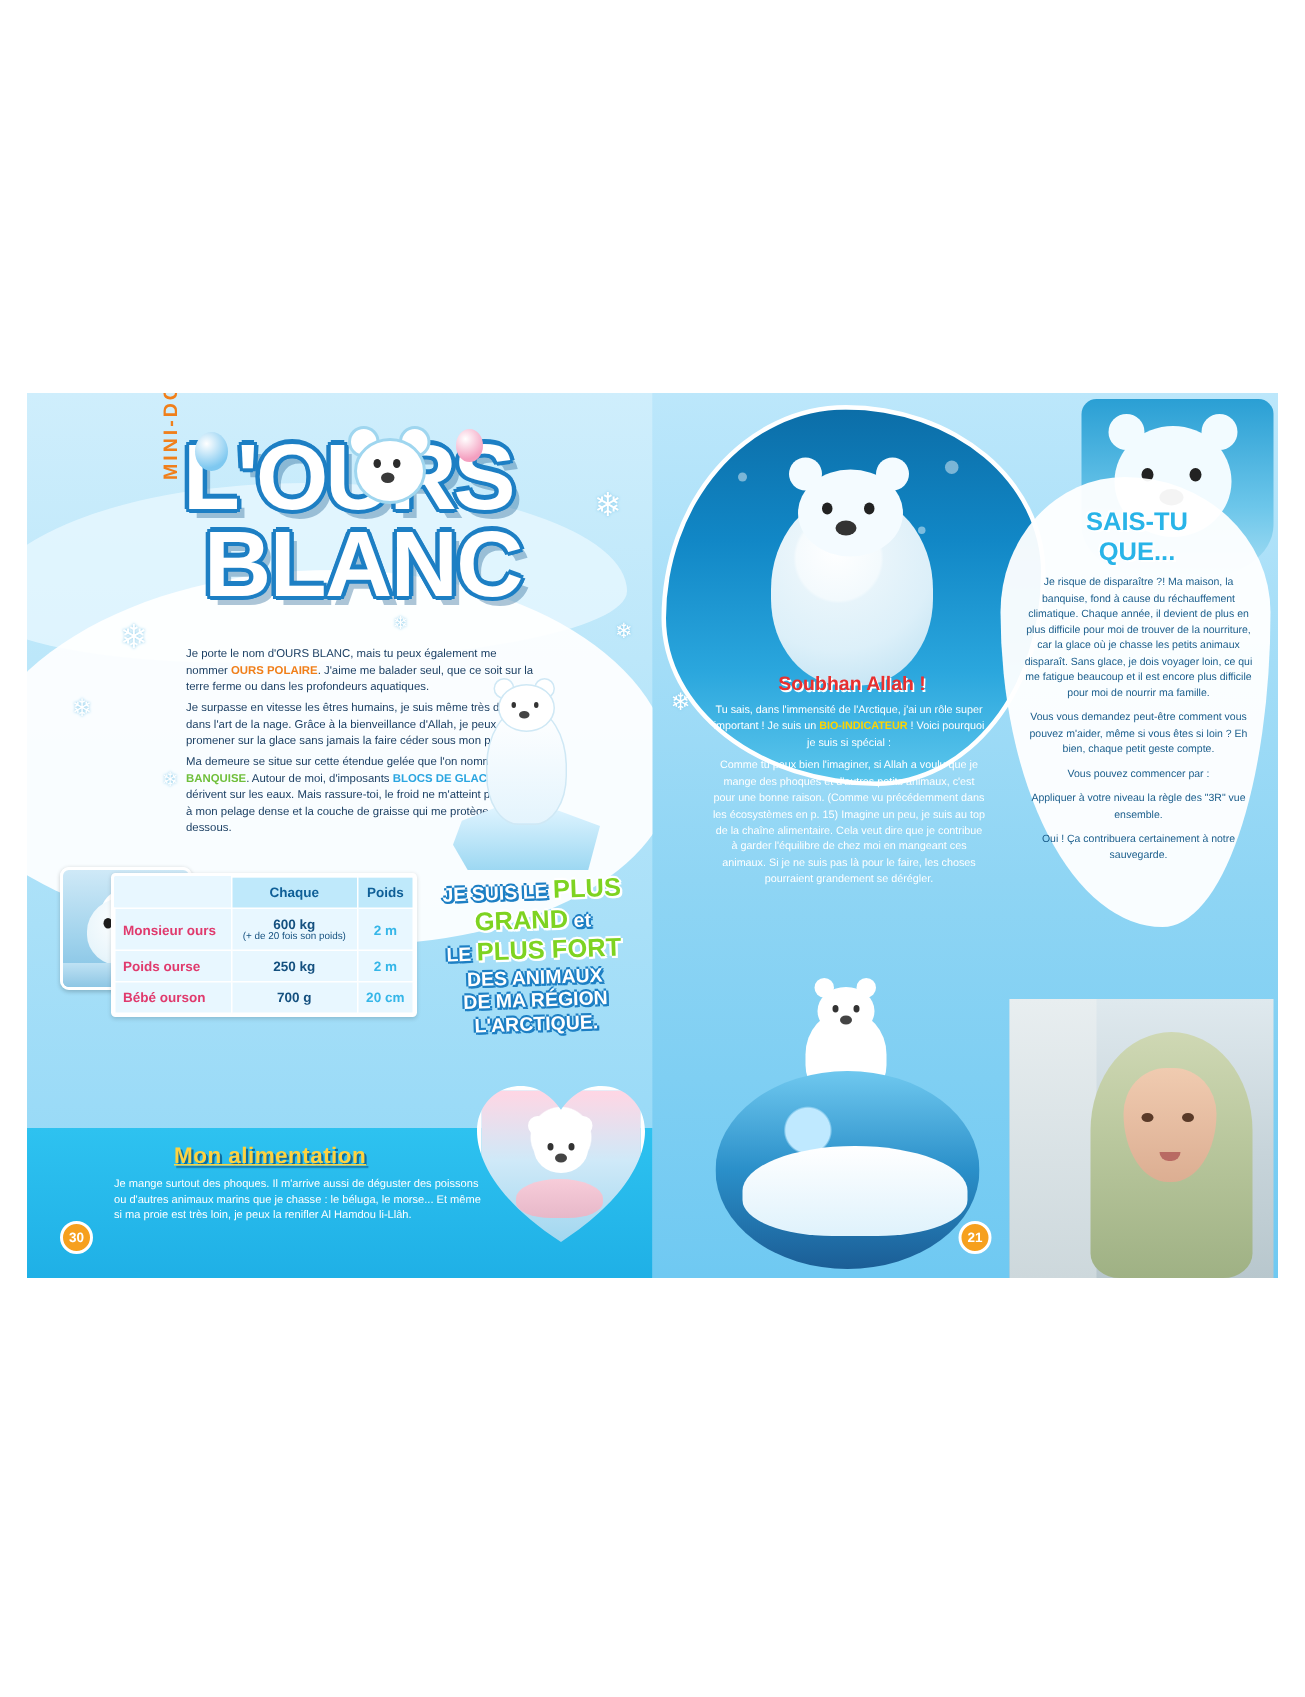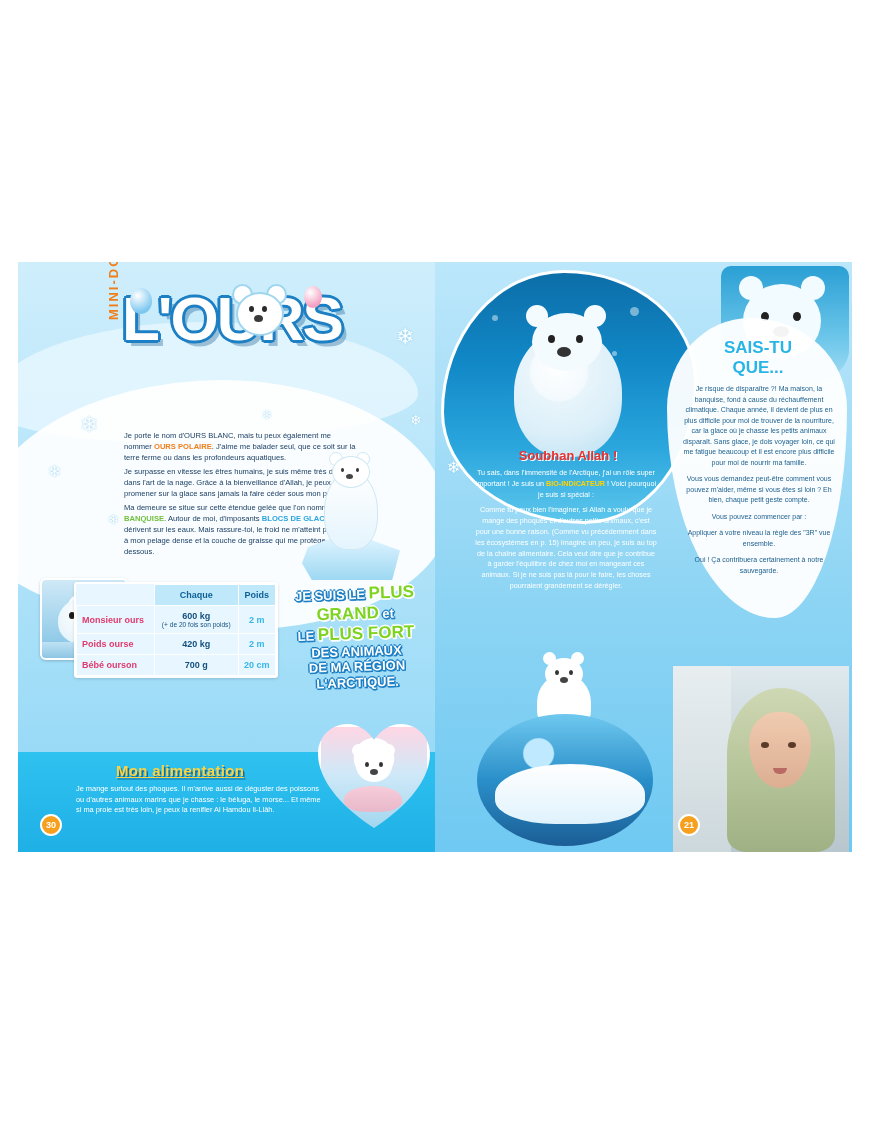--- a/index.html
+++ b/index.html
@@ -396,20 +396,21 @@
       <span class="snow" style="left:30px;top:200px;font-size:16px;">❄</span>
       <span class="snow" style="left:90px;top:250px;font-size:13px;">❄</span>
       <span class="snow" style="left:378px;top:62px;font-size:22px;">❄</span>
       <span class="snow" style="left:392px;top:150px;font-size:14px;">❄</span>
       <span class="snow" style="left:244px;top:146px;font-size:12px;">❄</span>
 
       <div id="mini-doss">MINI-DOSS</div>
 
       <div id="title-block">
         <div class="title-line" id="title-1">L'OURS</div>
+        <div class="title-line" id="title-2">BLANC</div>
         <div class="bear-head">
           <div class="ear l"></div>
             <div class="ear r"></div>
           <div class="face"></div>
           <div class="eye l"></div>
             <div class="eye r"></div>
           <div class="nose"></div>
         </div>
         <div class="balloon b1"></div>
         <div class="balloon b2"></div>
@@ -463,21 +464,21 @@
             <tr>
               <td class="row-label">Monsieur ours</td>
               <td class="val-dark">
                 <span>600 kg</span>
                 <span class="cell-sub">(+ de 20 fois son poids)</span>
               </td>
               <td class="val-cyan">2 m</td>
             </tr>
             <tr>
               <td class="row-label">Poids ourse</td>
-              <td class="val-dark">420 kg</td>
+              <td class="val-dark">250 kg</td>
               <td class="val-cyan">2 m</td>
             </tr>
             <tr>
               <td class="row-label">Bébé ourson</td>
               <td class="val-dark">700 g</td>
               <td class="val-cyan">20 cm</td>
             </tr>
           </tbody>
         </table>
       </div>
@@ -580,17 +581,17 @@
 
       <div id="girl-photo">
         <div class="wall"></div>
         <div class="hijab"></div>
         <div class="face"></div>
         <div class="eye l"></div>
           <div class="eye r"></div>
         <div class="mouth"></div>
       </div>
 
-      <div class="page-num" id="page-num-right" style="left:204px;top:552px;margin-left:39px;">21</div>
+      <div class="page-num" id="page-num-right" style="left:204px;top:552px;">21</div>
     </div>
 
   </div>
 </div>
 
 </body></html>

